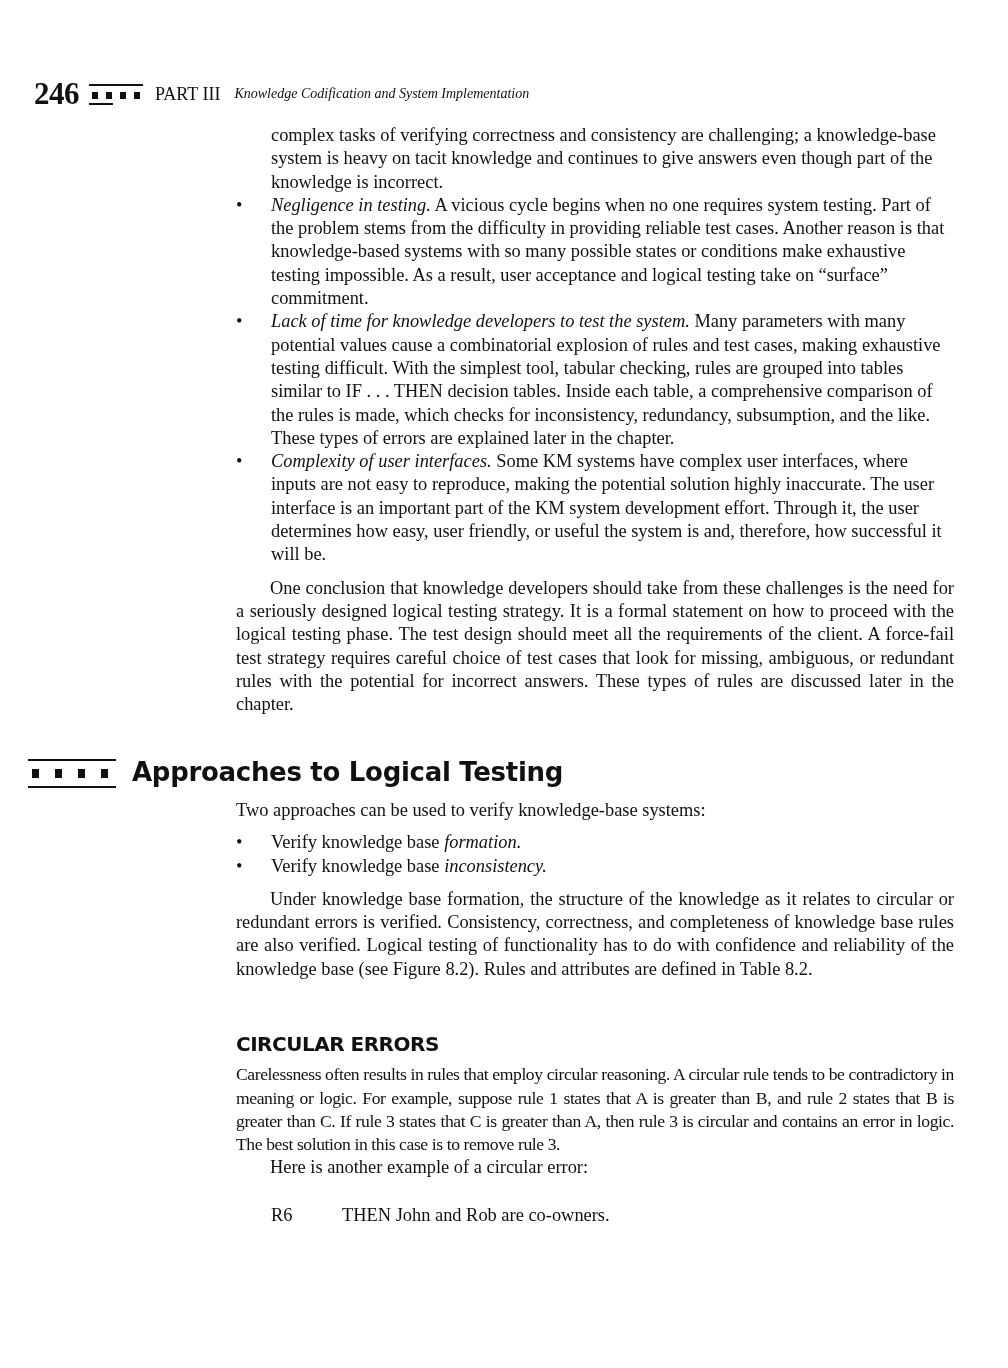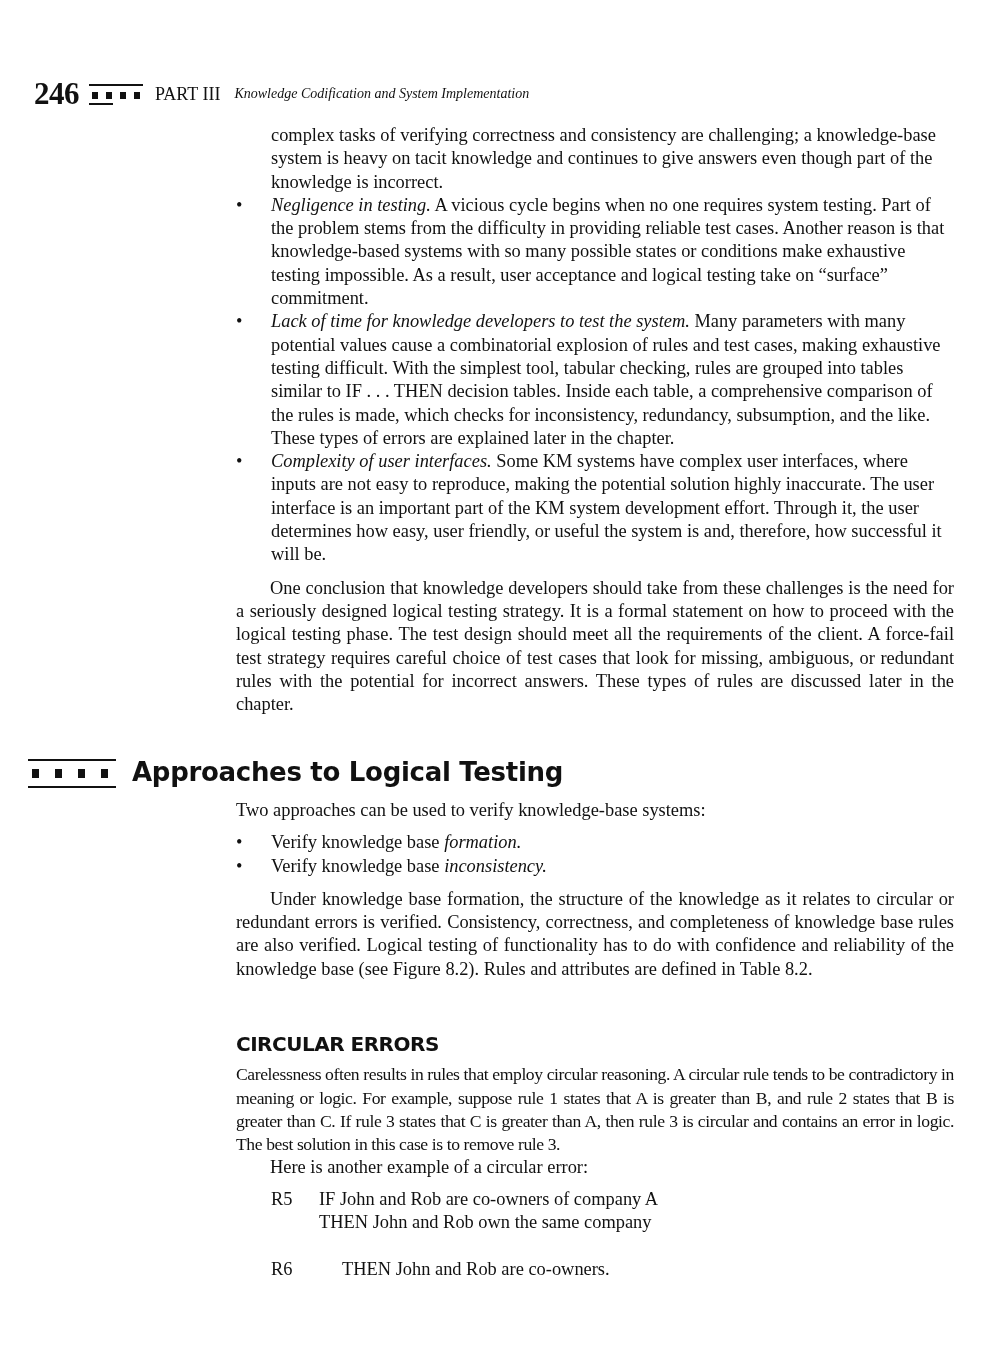--- a/index.html
+++ b/index.html
@@ -99,27 +99,20 @@
     </li>
   </ul>
   <p class="just ind" style="margin-top:10px;">Under knowledge base formation, the structure of the knowledge as it relates to circular or redundant errors is verified. Consistency, correctness, and completeness of knowledge base rules are also verified. Logical testing of functionality has to do with confidence and reliability of the knowledge base (see Figure 8.2). Rules and attributes are defined in Table 8.2.</p>
 </div>
 
 <div class="abs col" style="top:1033px;">
   <div class="subhead">CIRCULAR ERRORS</div>
   <p class="just" style="margin-top:7px; font-size:17.6px; letter-spacing:-0.4px;">Carelessness often results in rules that employ circular reasoning. A circular rule tends to be contradictory in meaning or logic. For example, suppose rule 1 states that A is greater than B, and rule 2 states that B is greater than C. If rule 3 states that C is greater than A, then rule 3 is circular and contains an error in logic. The best solution in this case is to remove rule 3.</p>
   <p class="ind">Here is another example of a circular error:</p>
   <div style="margin-top:8px; margin-left:35px;">
-    <div class="rule-block">
-      <span class="rule-id">R5</span>
-      <span>
-        <span style="display:block">IF John and Rob are co-owners of company A</span>
-        <span style="display:block">THEN John and Rob own the same company</span>
-      </span>
-    </div>
     <div class="rule-block" style="margin-top:24px;gap:23px;">
       <span class="rule-id">R6</span>
       <span>
         <span style="display:block">THEN John and Rob are co-owners.</span>
       </span>
     </div>
   </div>
 </div>
 
 </body></html>

